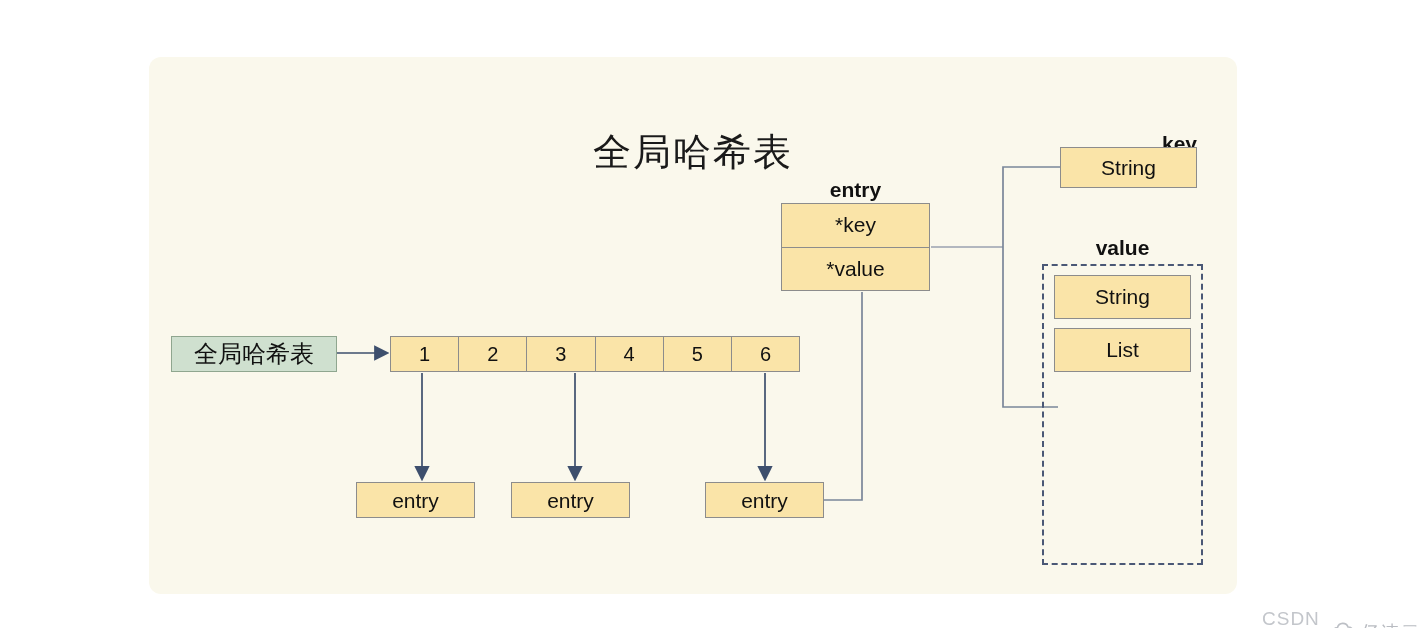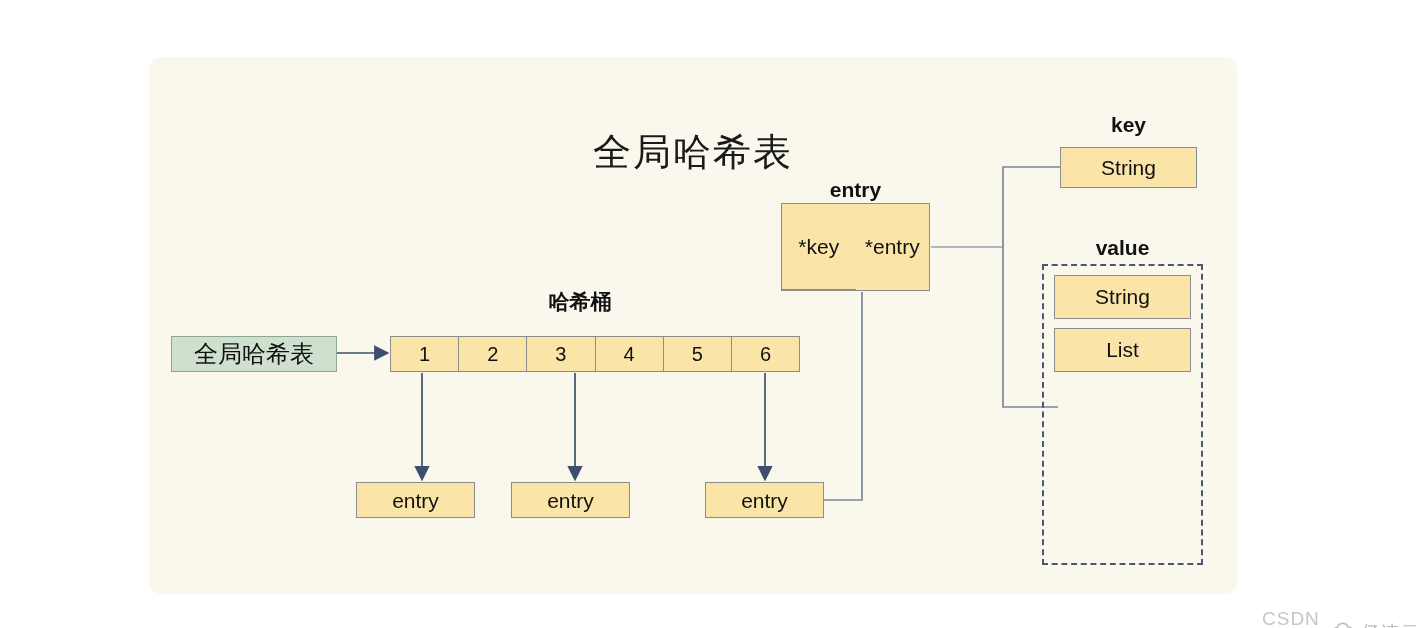--- a/index.html
+++ b/index.html
@@ -82,21 +82,21 @@
   }
   #bucket .cell:last-child { border-right: none; }
   
   #entrystruct {
     position: absolute;
     left: 781px; top: 203px;
     width: 149px; height: 88px;
     border: 1.6px solid #8c8c8c;
     background: #fae4a8;
     display: flex;
-    flex-direction: row;
+    flex-direction: column;
   }
   #entrystruct .row {
     flex: 1 1 0;
     display: flex;
     align-items: center;
     justify-content: center;
     font-size: 21px;
     color: #111;
     border-bottom: 1.6px solid #8c8c8c;
   }
@@ -172,21 +172,20 @@
 
     <path d="M931,247 L1003,247" fill="none" stroke="#9aa2b1" stroke-width="1.7"></path>
     <path d="M1003,247 L1003,167 L1060,167" fill="none" stroke="#7a8699" stroke-width="1.7"></path>
     <path d="M1003,247 L1003,407 L1058,407" fill="none" stroke="#7a8699" stroke-width="1.7"></path>
   </svg>
 
   <div class="gnode" style="left:171px; top:336px; width:166px; height:36px;">
     <span>全局哈希表</span>
   </div>
 
-  <div class="caplabel" style="left:500px; top:288px; width:160px;">哈希桶</div>
 
   <div id="bucket">
     <div class="cell">1</div>
     <div class="cell">2</div>
     <div class="cell">3</div>
     <div class="cell">4</div>
     <div class="cell">5</div>
     <div class="cell">6</div>
   </div>
 
@@ -196,24 +195,24 @@
   <div class="ynode" style="left:511px; top:482px; width:119px; height:36px;">
     <span>entry</span>
   </div>
   <div class="ynode" style="left:705px; top:482px; width:119px; height:36px;">
     <span>entry</span>
   </div>
 
   <div class="caplabel" style="left:781px; top:178px; width:149px;">entry</div>
   <div id="entrystruct">
     <div class="row">*key</div>
-    <div class="row">*entry</div>
-  </div>
-
-  <div class="caplabel" style="left:1060px; top:113px; width:137px;">key</div>
+    <div class="row">*value</div>
+  </div>
+
+  <div class="caplabel" style="left:1060px; top:132px; width:137px;text-align:right;">key</div>
   <div class="ynode" style="left:1060px; top:147px; width:137px; height:41px;">
     <span>String</span>
   </div>
 
   <div class="caplabel" style="left:1042px; top:236px; width:161px;">value</div>
   <div id="valuegroup">
     <div class="vbox">String</div>
     <div class="vbox">List</div>
   </div>
 

